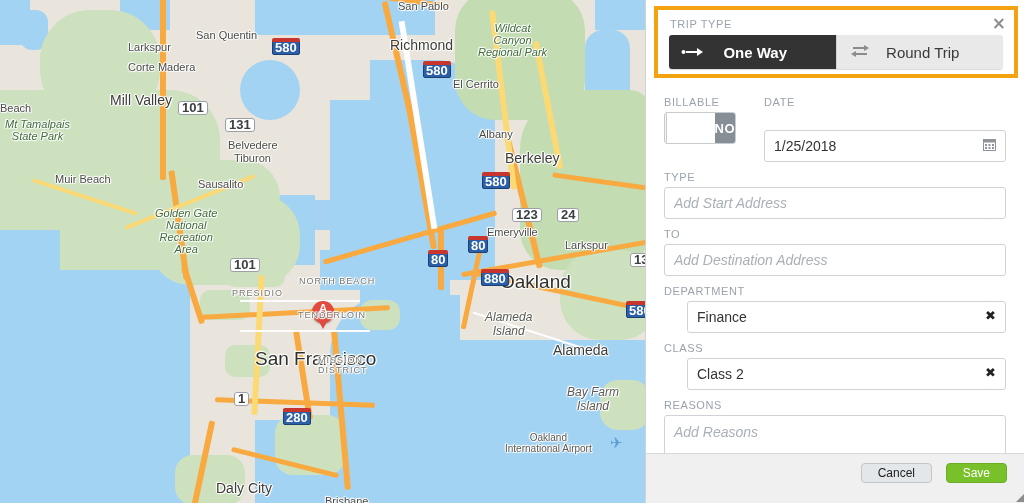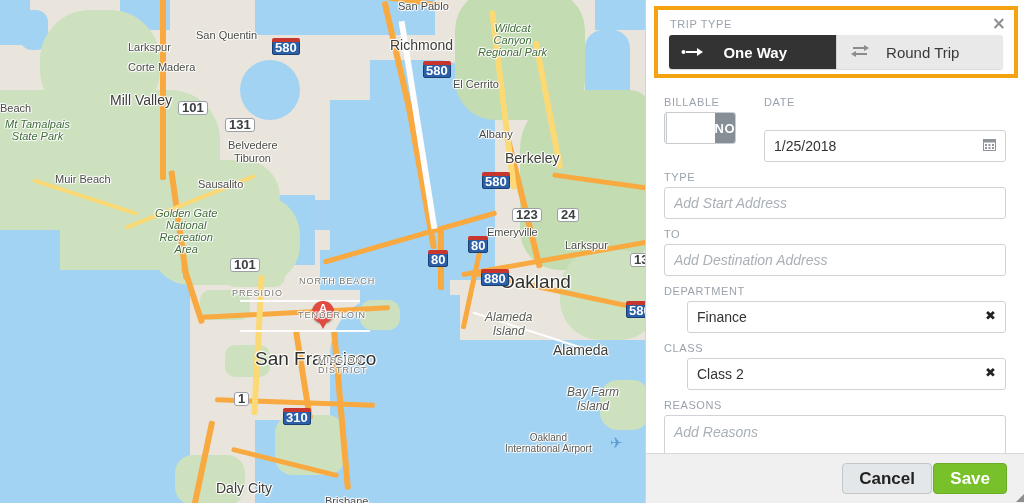--- a/index.html
+++ b/index.html
@@ -77,22 +77,22 @@
 
   .selwrap{position:relative;padding-left:23px;}
   .selwrap .clear{position:absolute;right:10px;top:7px;font-size:13px;color:#222;cursor:pointer;
     font-family:"DejaVu Sans",sans-serif;}
   .ta{box-sizing:border-box;width:100%;height:72px;border:1px solid #cfd3d6;border-radius:3px;
     padding:8px 9px;font-size:14px;color:#333;resize:none;font-family:inherit;outline:none;}
   .ta::placeholder{color:#a9b0b7;font-style:italic;}
 
   #footer{position:absolute;left:0;bottom:0;width:379px;height:50px;background:#f0f0f0;
     border-top:1px solid #d8d8d8;box-sizing:border-box;}
-  .btn{position:absolute;top:9px;height:31px;border-radius:4px;font-size:17px;cursor:pointer;
-    font-family:inherit;border:1px solid transparent;padding:0 16px;font-weight:bold;}
+  .btn{position:absolute;top:9px;height:20px;border-radius:4px;font-size:12px;cursor:pointer;
+    font-family:inherit;border:1px solid transparent;padding:0 16px;}
   .btn-cancel{right:93px;background:#e4e7e9;border-color:#c3c7ca;color:#222;}
   .btn-save{right:18px;background:#79c12b;border-color:#6aad25;color:#fff;}
   .resize-grip{position:absolute;right:1px;bottom:1px;width:0;height:0;
     border-left:8px solid transparent;border-bottom:8px solid #8d8d8d;}
 </style>
 </head>
 <body>
 
 <div id="app">
 
@@ -216,21 +216,21 @@
       <div class="maplabel hood" style="left: 318px; top: 355px;">MISSION<br>DISTRICT</div>
       <div class="maplabel airport" style="left: 505px; top: 432px;">Oakland<br>International Airport</div>
       <div class="plane" style="left: 610px; top: 434px;">✈</div>
       <div class="shield int" style="left: 272px; top: 41px;">580</div>
       <div class="shield int" style="left: 423px; top: 64px;">580</div>
       <div class="shield int" style="left: 482px; top: 175px;">580</div>
       <div class="shield int" style="left: 626px; top: 304px;">580</div>
       <div class="shield int" style="left: 468px; top: 239px;">80</div>
       <div class="shield int" style="left: 428px; top: 253px;">80</div>
       <div class="shield int" style="left: 481px; top: 272px;">880</div>
-      <div class="shield int" style="left: 283px; top: 411px;">310</div>
+      <div class="shield int" style="left: 283px; top: 411px;">280</div>
       <div class="shield" style="left: 178px; top: 101px;">101</div>
       <div class="shield" style="left: 230px; top: 258px;">101</div>
       <div class="shield" style="left: 225px; top: 118px;">131</div>
       <div class="shield" style="left: 512px; top: 208px;">123</div>
       <div class="shield" style="left: 557px; top: 208px;">24</div>
       <div class="shield" style="left: 630px; top: 253px;">13</div>
       <div class="shield" style="left: 234px; top: 392px;">1</div>
     </div>
 
   <div id="panel">

